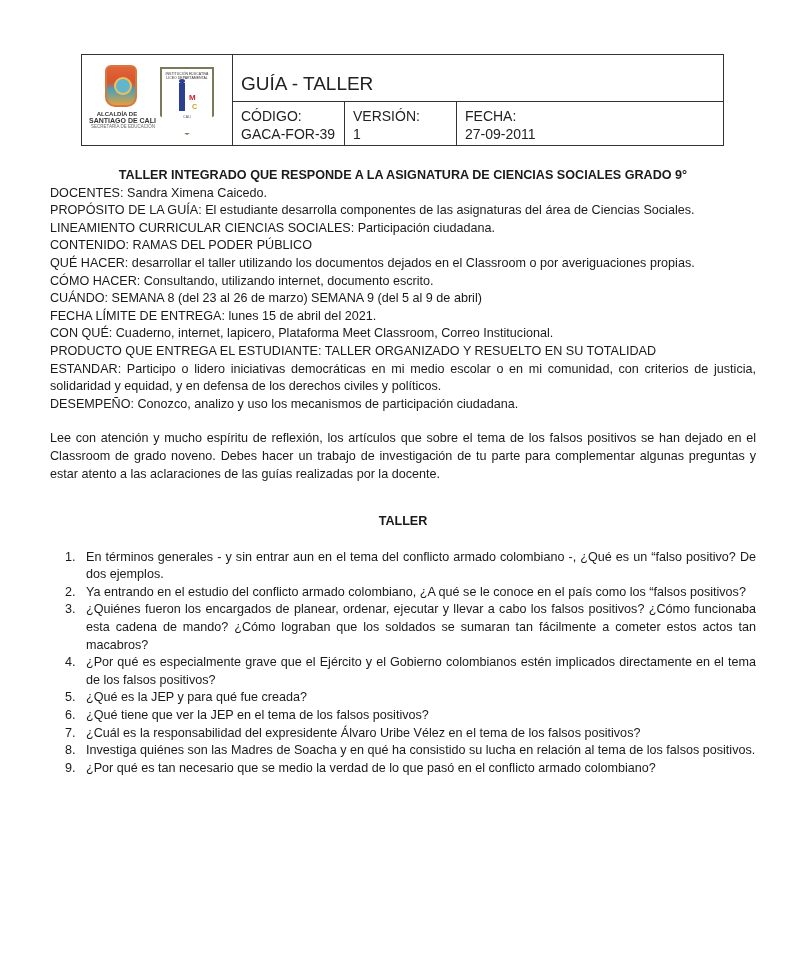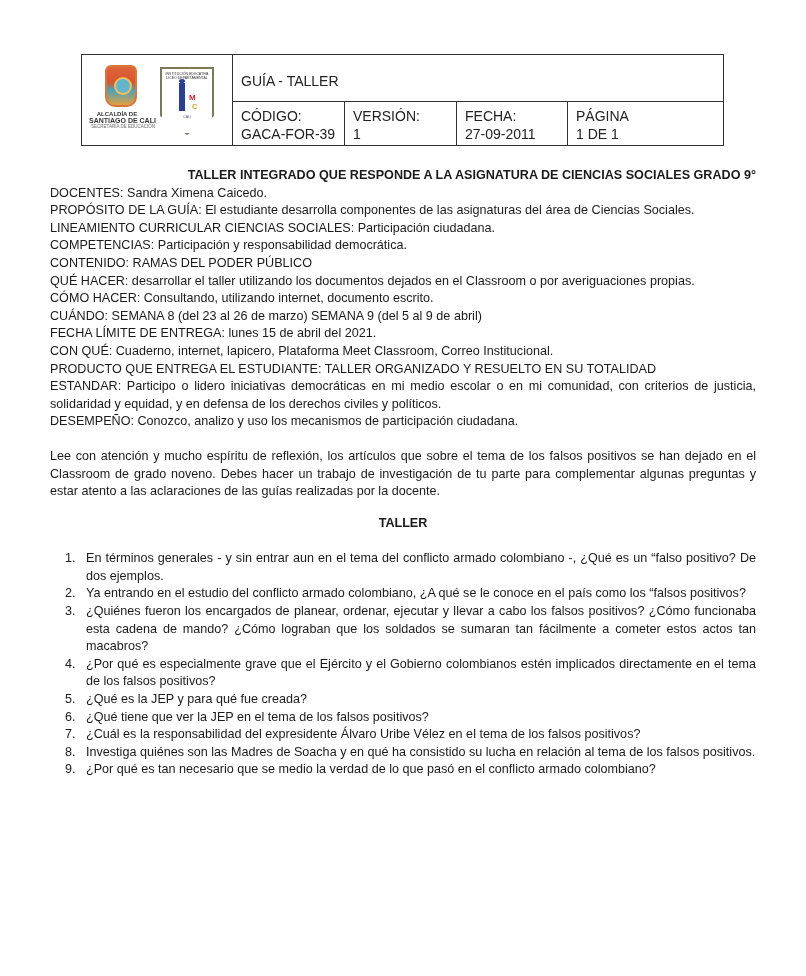--- a/index.html
+++ b/index.html
@@ -11,21 +11,21 @@
     position: absolute; left: 81px; top: 54px; width: 643px; height: 92px;
     border: 1.5px solid #333; box-sizing: border-box;
   }
   .logo-cell {
     position: absolute; left: 0; top: 0; width: 151px; height: 100%;
     border-right: 1.5px solid #333; box-sizing: border-box;
   }
   .title-cell {
     position: absolute; left: 151px; top: 0; right: 0; height: 47px;
     border-bottom: 1.5px solid #333; box-sizing: border-box;
-    font-size: 14px; padding: 18px 0 0 8px; color: #222;
+    font-size: 19px; padding: 18px 0 0 8px; color: #222;
   }
   .meta-row { position: absolute; left: 151px; top: 47px; right: 0; bottom: 0; display: flex; }
   .meta-cell {
     flex: 0 0 auto; box-sizing: border-box; border-right: 1.5px solid #333;
     font-size: 14px; line-height: 18px; padding: 5px 0 0 8px; color: #222;
   }
   .meta-cell:last-child { border-right: none; flex: 1 1 auto; }
   .mc1 { width: 112px; } .mc2 { width: 112px; } .mc3 { width: 111px; }
 
   .logo-cali { position: absolute; left: 17px; top: 10px; width: 44px; text-align: center; }
@@ -48,26 +48,26 @@
     clip-path: polygon(0 0, 100% 0, 100% 72%, 50% 100%, 0 72%);
   }
   .school-top { font-size: 3.5px; text-align: center; color: #333; margin-top: 3px; line-height: 4px; }
   .school-I { position: absolute; left: 17px; top: 14px; width: 6px; height: 28px; background: #2b3e90; }
   .school-dot { position: absolute; left: 17px; top: 10px; width: 6px; height: 4px; border-radius: 50%; background: #2b3e90; }
   .school-M { position: absolute; left: 27px; top: 24px; font-size: 8px; color: #c23; font-weight: bold; }
   .school-C { position: absolute; left: 30px; top: 34px; font-size: 7px; color: #c9a21a; font-weight: bold; }
   .school-bottom { position: absolute; left: 0; right: 0; top: 46px; font-size: 3.5px; text-align: center; color: #557; }
 
   .content { position: absolute; left: 50px; top: 167px; width: 706px; font-size: 12.6px; line-height: 17.6px; }
-  .main-title { text-align: right; font-weight: bold; margin-bottom: 0px; }
+  .main-title { text-align: center; font-weight: bold; margin-bottom: 0px; }
   .field { white-space: nowrap; }
   .field b { font-weight: normal; }
   .justify { text-align: justify; white-space: normal; }
   .intro { margin-top: 17px; text-align: justify; }
-  .taller-title { text-align: center; font-weight: bold; margin-top: 14px; margin-bottom: 18px; }
+  .taller-title { text-align: center; font-weight: bold; margin-top: 30px; margin-bottom: 18px; }
   ol.questions { margin: 0; padding-left: 29px; }
   ol.questions li { padding-left: 7px; text-align: justify; }
 </style>
 </head>
 <body>
 
 <div class="header-table">
   <div class="logo-cell">
     <div class="logo-cali">
       <div class="cali-shield"></div>
@@ -91,34 +91,29 @@
       <div>GACA-FOR-39</div>
     </div>
     <div class="meta-cell mc2">
       <div>VERSIÓN:</div>
       <div>1</div>
     </div>
     <div class="meta-cell mc3">
       <div>FECHA:</div>
       <div>27-09-2011</div>
     </div>
-    <div class="meta-cell">
-      <div>PÁGINA</div>
-      <div>1 DE 1</div>
-    </div>
   </div>
 </div>
 
 <div class="content">
   <div class="main-title">TALLER INTEGRADO QUE RESPONDE A LA ASIGNATURA DE CIENCIAS SOCIALES GRADO 9°</div>
 
   <div class="field"><b>DOCENTES:</b><span> Sandra Ximena Caicedo.</span></div>
   <div class="field"><b>PROPÓSITO DE LA GUÍA</b><span>: El estudiante desarrolla componentes de las asignaturas del área de Ciencias Sociales.</span></div>
   <div class="field"><b>LINEAMIENTO CURRICULAR CIENCIAS SOCIALES:</b><span> Participación ciudadana.</span></div>
-  <div class="field"><b>COMPETENCIAS:</b><span> Participación y responsabilidad democrática.</span></div>
   <div class="field"><b>CONTENIDO: RAMAS DEL PODER PÚBLICO</b><span></span></div>
   <div class="field"><b>QUÉ HACER:</b><span> desarrollar el taller utilizando los documentos dejados en el Classroom o por averiguaciones propias.</span></div>
   <div class="field"><b>CÓMO HACER:</b><span> Consultando, utilizando internet, documento escrito.</span></div>
   <div class="field"><b>CUÁNDO:</b><span> SEMANA 8 (del 23 al 26 de marzo) SEMANA 9 (del 5 al 9 de abril)</span></div>
   <div class="field"><b>FECHA LÍMITE DE ENTREGA:</b><span> lunes 15 de abril del 2021.</span></div>
   <div class="field"><b>CON QUÉ</b><span>: Cuaderno, internet, lapicero, Plataforma Meet Classroom, Correo Institucional.</span></div>
   <div class="field"><b>PRODUCTO QUE ENTREGA EL ESTUDIANTE:</b><span> TALLER ORGANIZADO Y RESUELTO EN SU TOTALIDAD</span></div>
   <div class="field justify"><b>ESTANDAR:</b><span> Participo o lidero iniciativas democráticas en mi medio escolar o en mi comunidad, con criterios de justicia, solidaridad y equidad, y en defensa de los derechos civiles y políticos.</span></div>
   <div class="field"><b>DESEMPEÑO:</b><span> Conozco, analizo y uso los mecanismos de participación ciudadana.</span></div>
 

